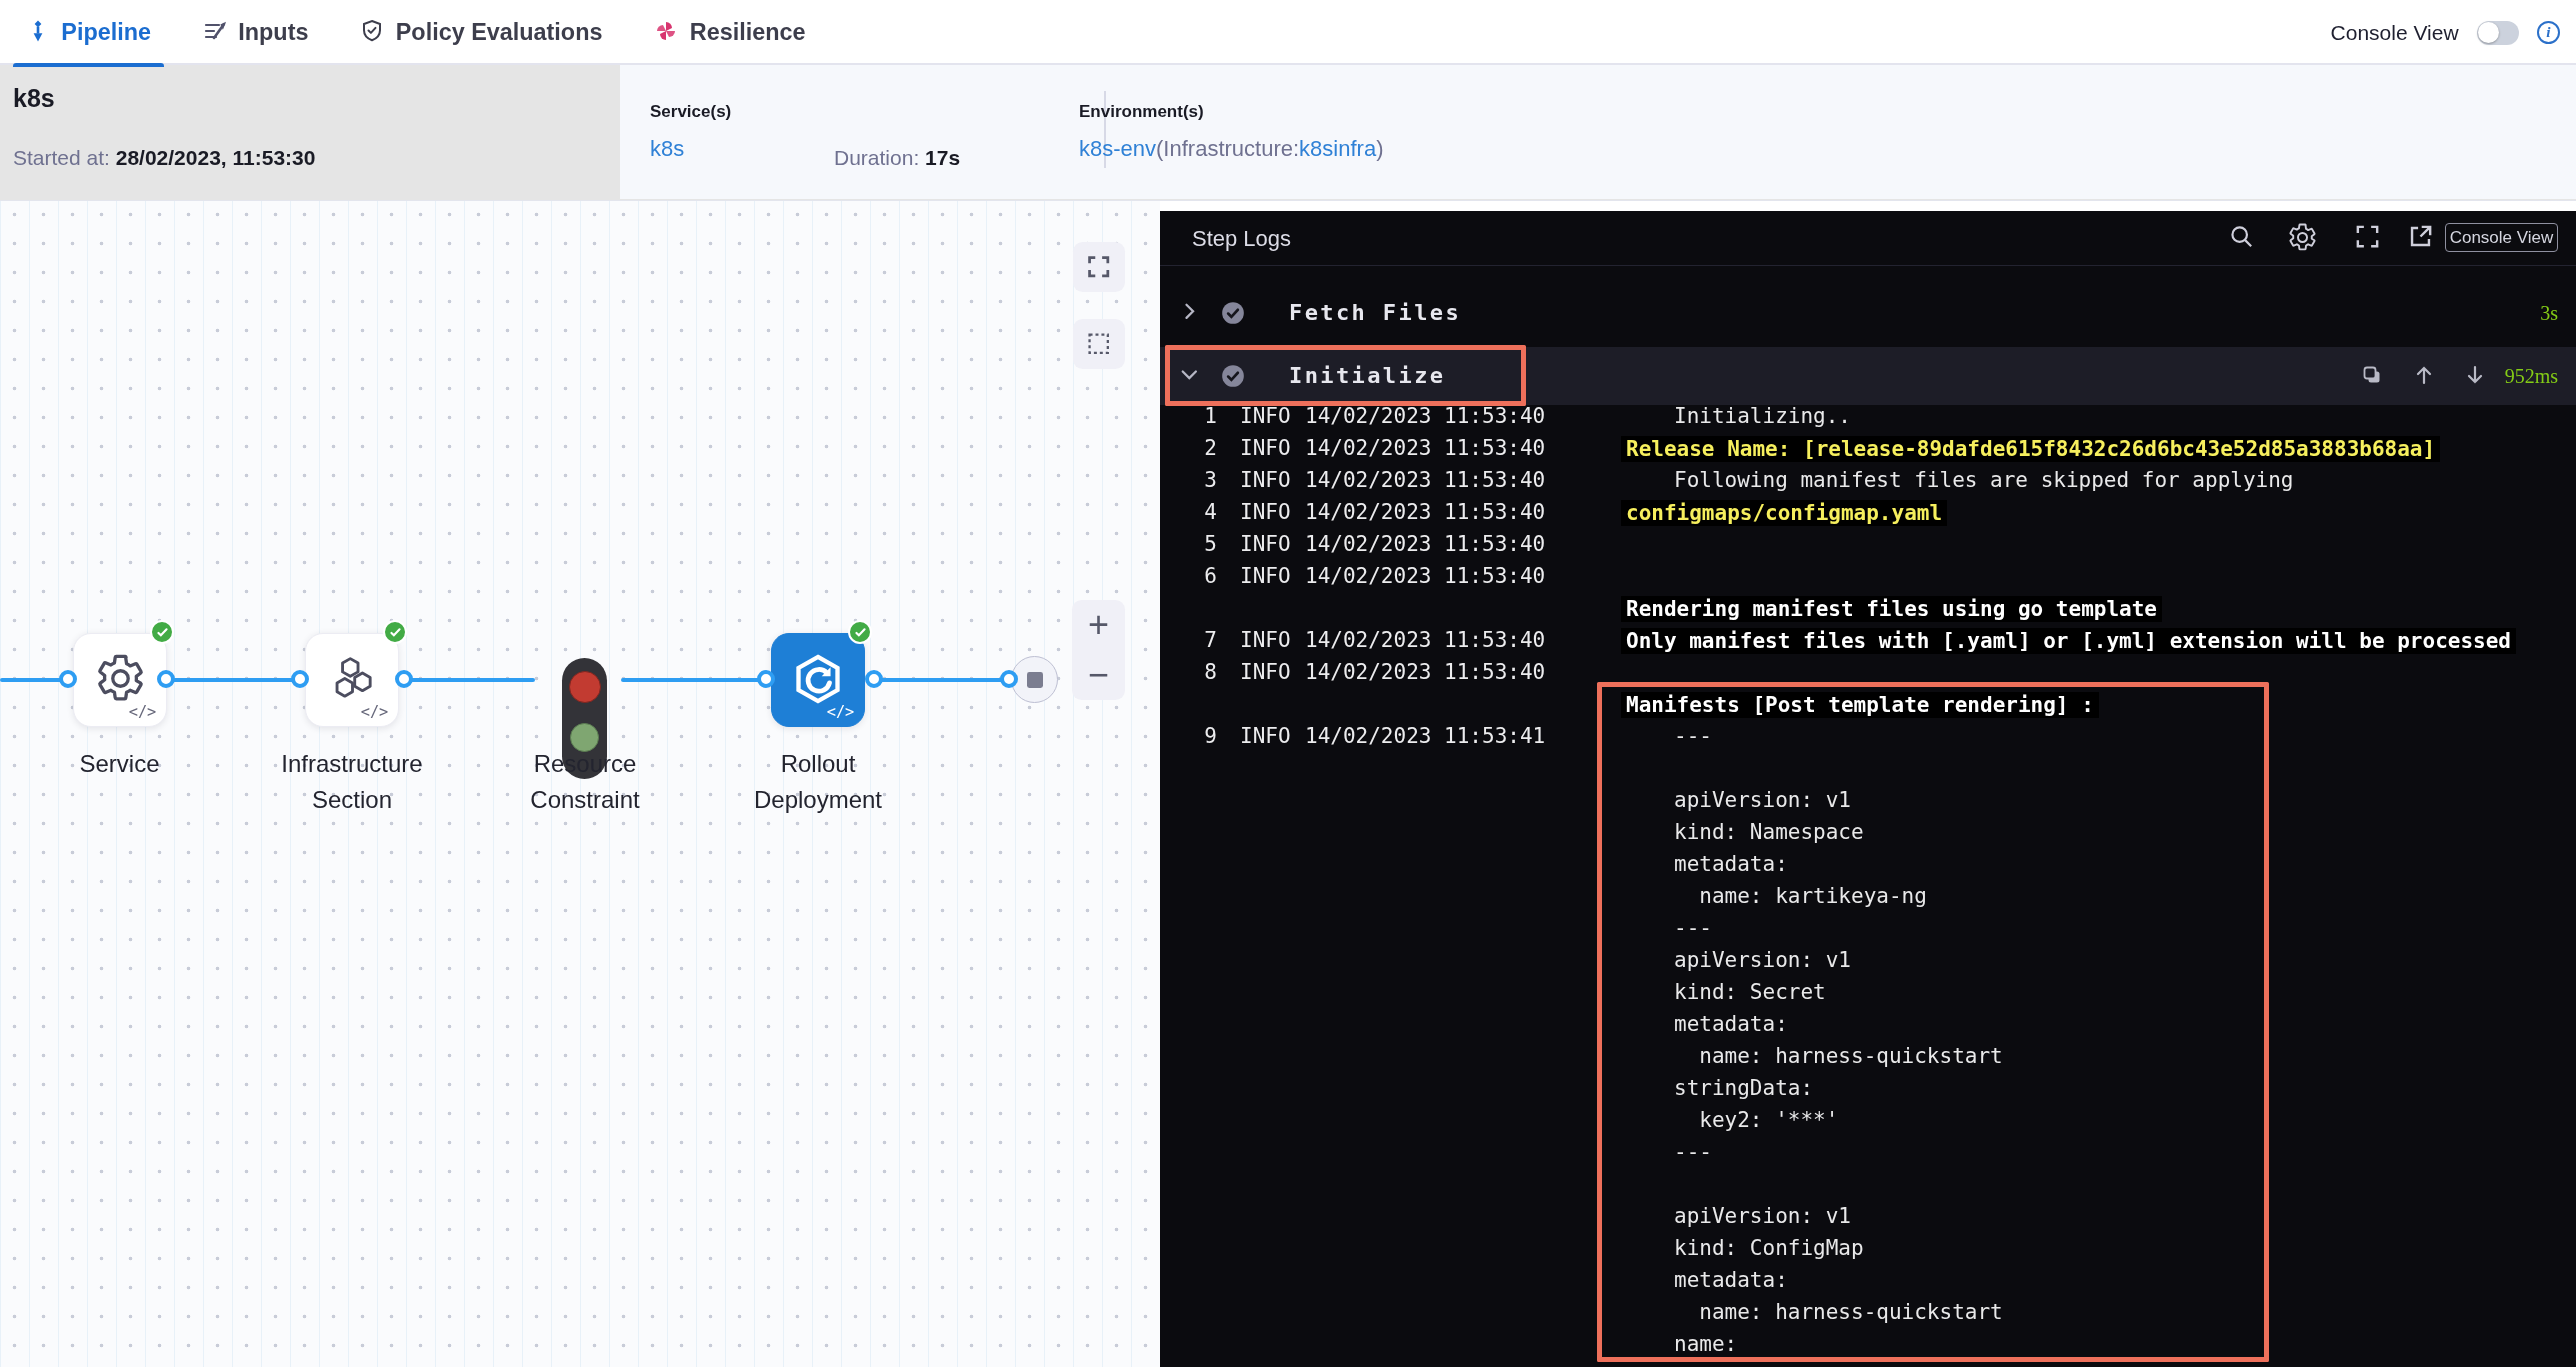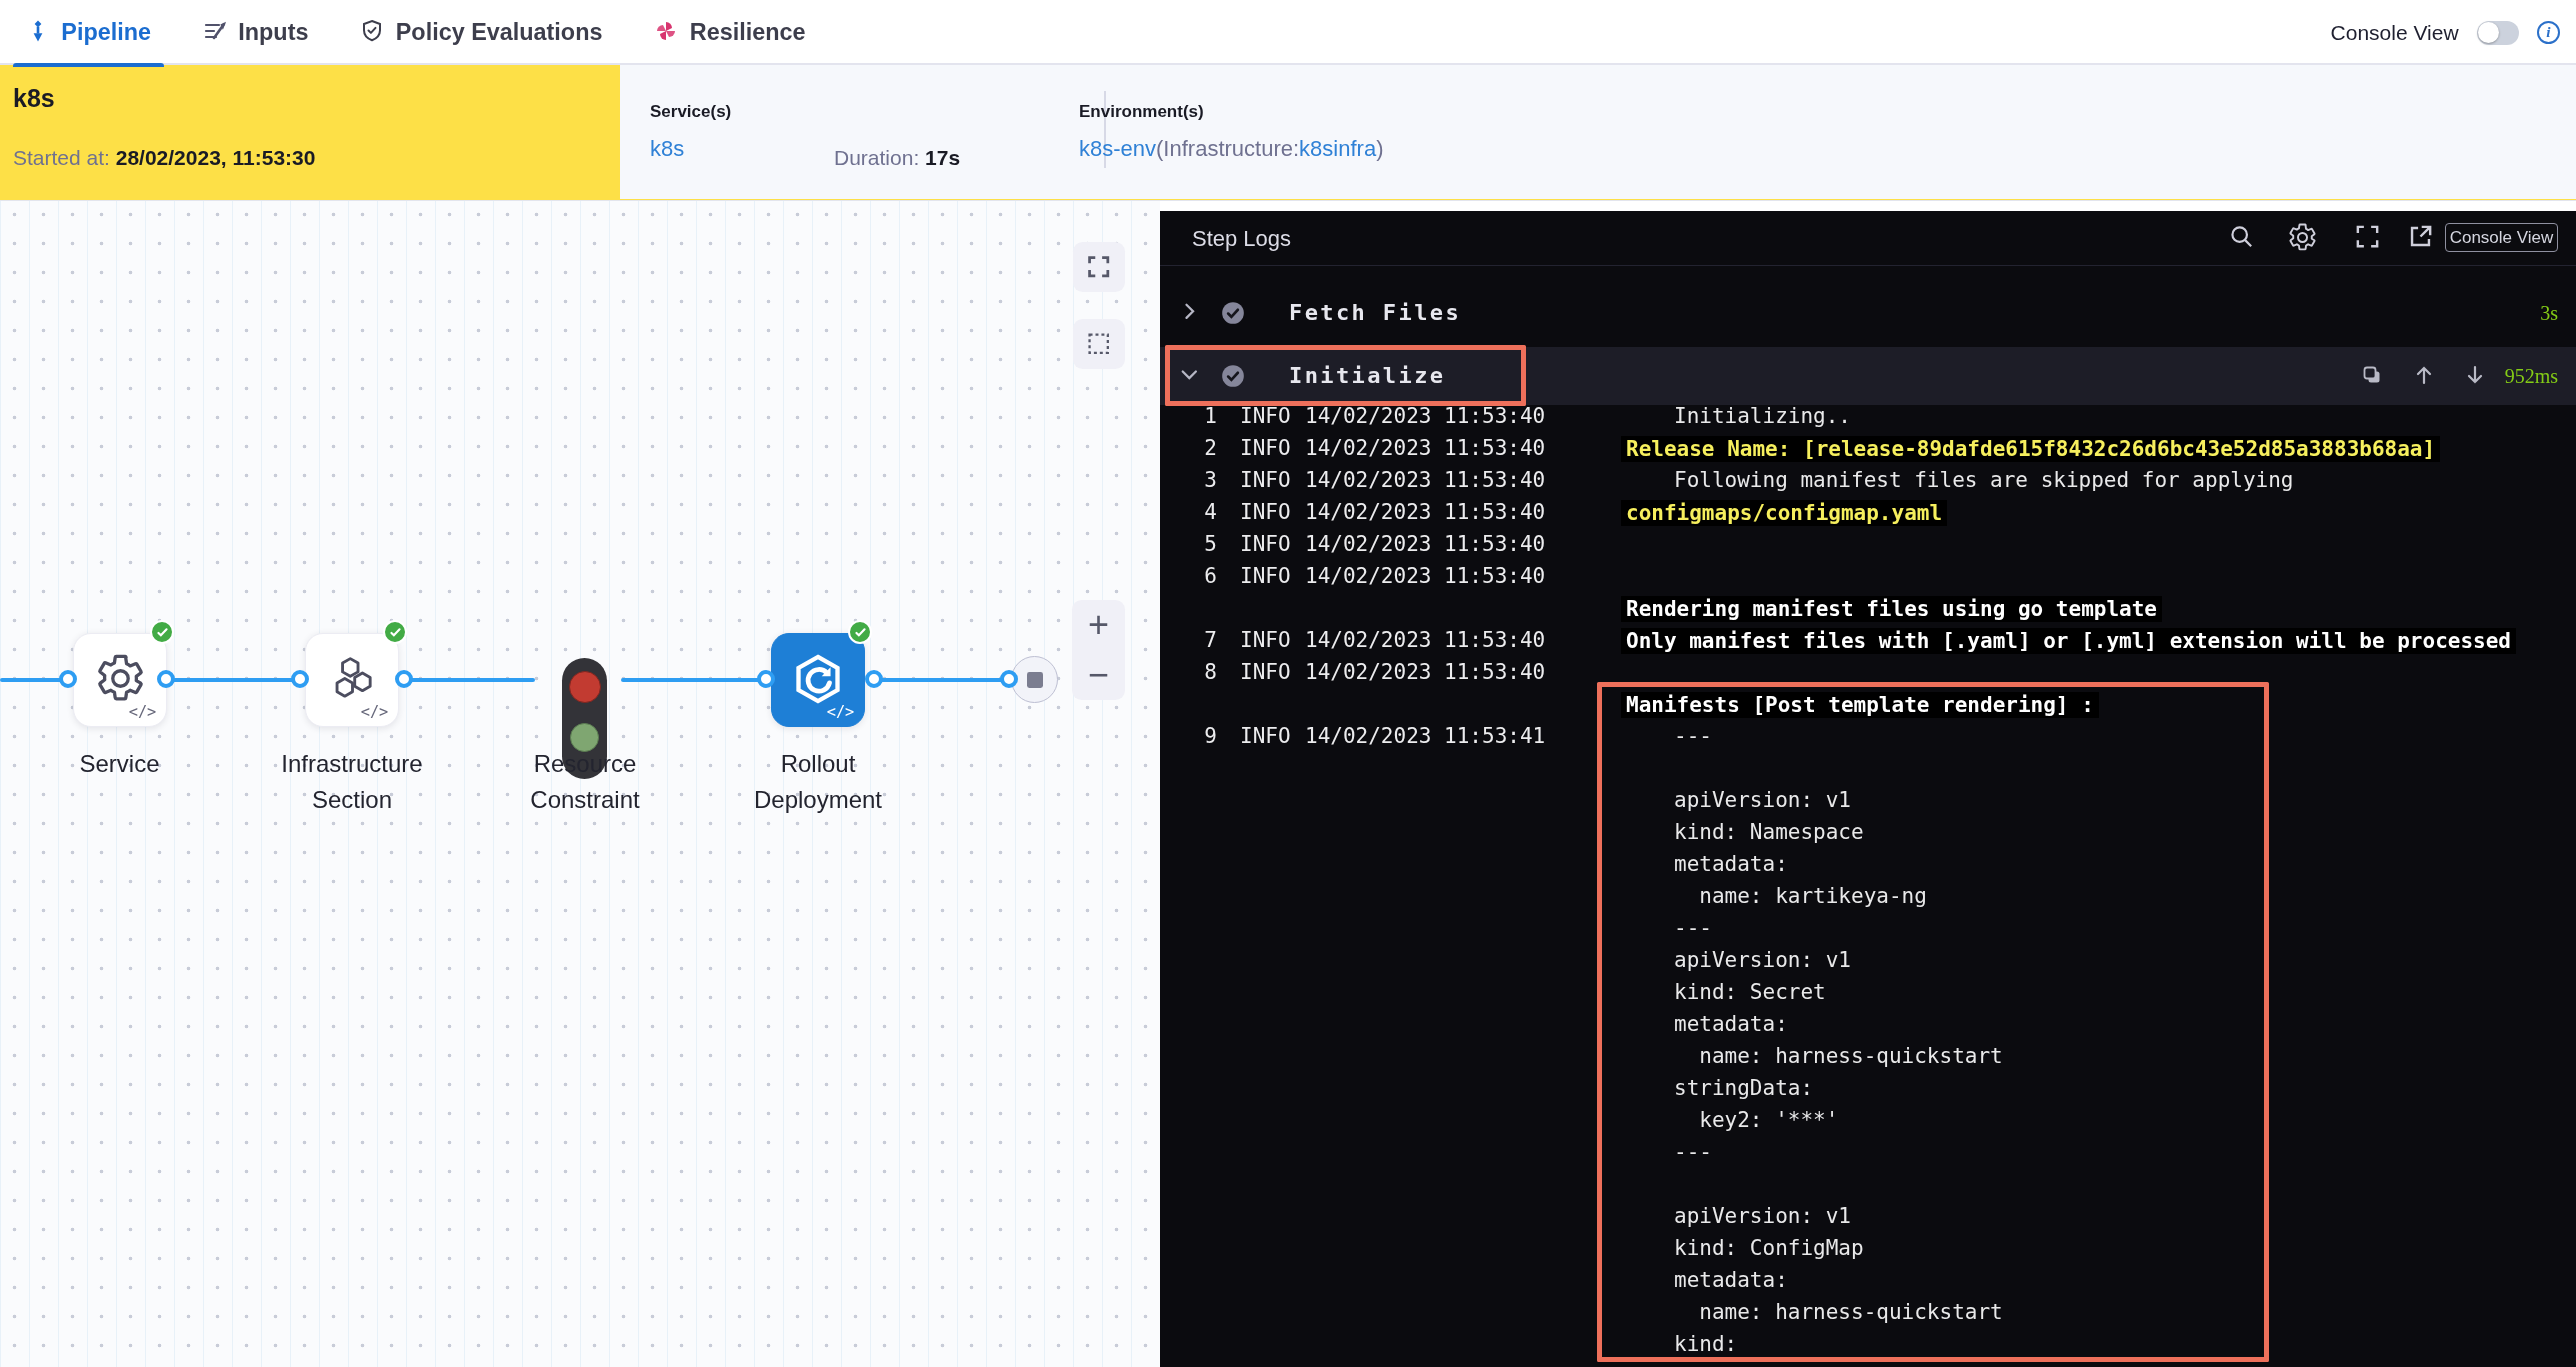--- a/index.html
+++ b/index.html
@@ -19,21 +19,21 @@
   .nav-right { position:absolute; right:16px; top:0; height:65px; display:flex; align-items:center; gap:18px; }
   .cv-label { font-size:21px; color:#1f2030; }
   .toggle { width:42px; height:24px; border-radius:13px; background:#ccd2dd; position:relative; }
   .toggle .knob { position:absolute; left:1.6px; top:1.6px; width:21px; height:21px; border-radius:50%;
                   background:#fff; box-shadow:0 0.8px 2.4px rgba(0,0,0,.35); }
   .info-circ { width:23.4px; height:23.4px; border-radius:50%; border:2.4px solid #2b70c9; color:#2b70c9;
                font-size:15.3px; font-weight:bold; display:flex; align-items:center; justify-content:center;
                font-family:"Liberation Serif", serif; font-style:italic; }
 
   
-  .hdr { position:absolute; left:0; top:65px; width:2576px; height:136px; background:#fde047;
+  .hdr { position:absolute; left:0; top:65px; width:2576px; height:136px; background:#e5e5e5;
          border-bottom:1.6px solid #e3e5ed; z-index:20; }
   .hdr .tint { position:absolute; left:620px; top:0; width:1956px; height:134px; background:#f6f8fc; }
   .pipe-name { position:absolute; left:13px; top:19.4px; font-size:25px; font-weight:bold; color:#1a1b25; }
   .meta-row { position:absolute; left:13px; top:81px; font-size:21px; color:#6f7190; }
   .meta-row b { color:#1a1b25; font-weight:bold; }
   .dur { position:absolute; left:834px; top:81px; font-size:21px; color:#6f7190; }
   .dur b { color:#1a1b25; font-weight:bold; }
   .vdiv { position:absolute; left:1104px; top:26px; width:1.6px; height:77px; background:#d7d9e6; }
   .col-label { position:absolute; top:37px; font-size:17px; font-weight:bold; color:#1a1b25; }
   .col-value { position:absolute; top:71px; font-size:22px; }
@@ -393,21 +393,21 @@
         <div class="log-row"><span class="ln"></span><span class="lvl"></span><span class="ts"></span><span class="txt plain">metadata:</span></div>
         <div class="log-row"><span class="ln"></span><span class="lvl"></span><span class="ts"></span><span class="txt plain">  name: harness-quickstart</span></div>
         <div class="log-row"><span class="ln"></span><span class="lvl"></span><span class="ts"></span><span class="txt plain">stringData:</span></div>
         <div class="log-row"><span class="ln"></span><span class="lvl"></span><span class="ts"></span><span class="txt plain">  key2: '***'</span></div>
         <div class="log-row"><span class="ln"></span><span class="lvl"></span><span class="ts"></span><span class="txt plain">---</span></div>
         <div class="log-row"><span class="ln"></span><span class="lvl"></span><span class="ts"></span><span class="txt plain"></span></div>
         <div class="log-row"><span class="ln"></span><span class="lvl"></span><span class="ts"></span><span class="txt plain">apiVersion: v1</span></div>
         <div class="log-row"><span class="ln"></span><span class="lvl"></span><span class="ts"></span><span class="txt plain">kind: ConfigMap</span></div>
         <div class="log-row"><span class="ln"></span><span class="lvl"></span><span class="ts"></span><span class="txt plain">metadata:</span></div>
         <div class="log-row"><span class="ln"></span><span class="lvl"></span><span class="ts"></span><span class="txt plain">  name: harness-quickstart</span></div>
-        <div class="log-row"><span class="ln"></span><span class="lvl"></span><span class="ts"></span><span class="txt plain">kind:</span></div>
+        <div class="log-row"><span class="ln"></span><span class="lvl"></span><span class="ts"></span><span class="txt plain">name:</span></div>
       </div>
   </div>
 
   <div class="annot" style="left:1165px; top:345px; width:361px; height:61px;"></div>
   <div class="annot" style="left:1597px; top:682px; width:672px; height:680px;"></div>
 
 </div>
 
 
 </body></html>

